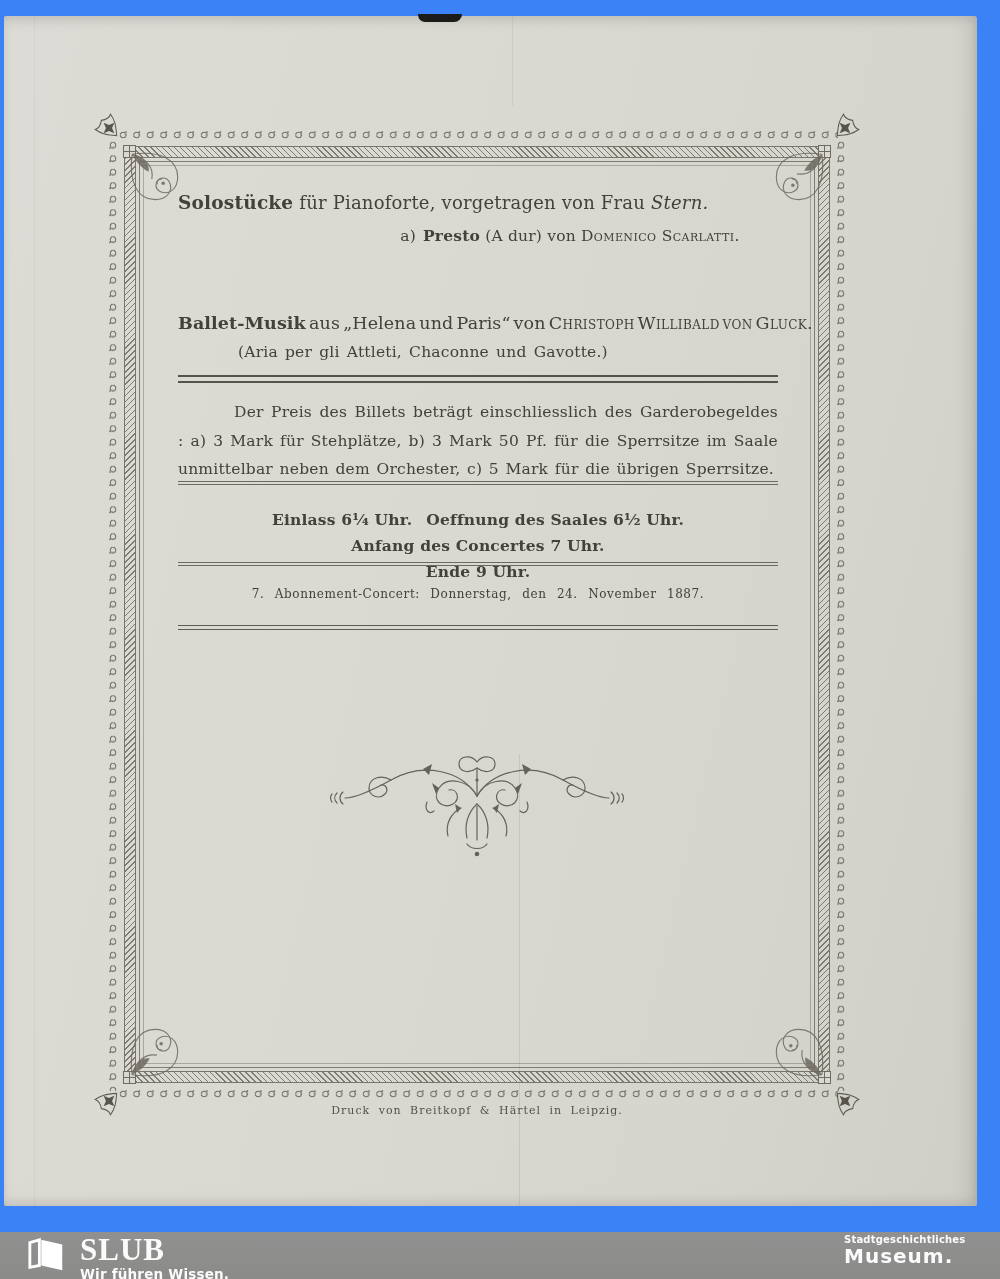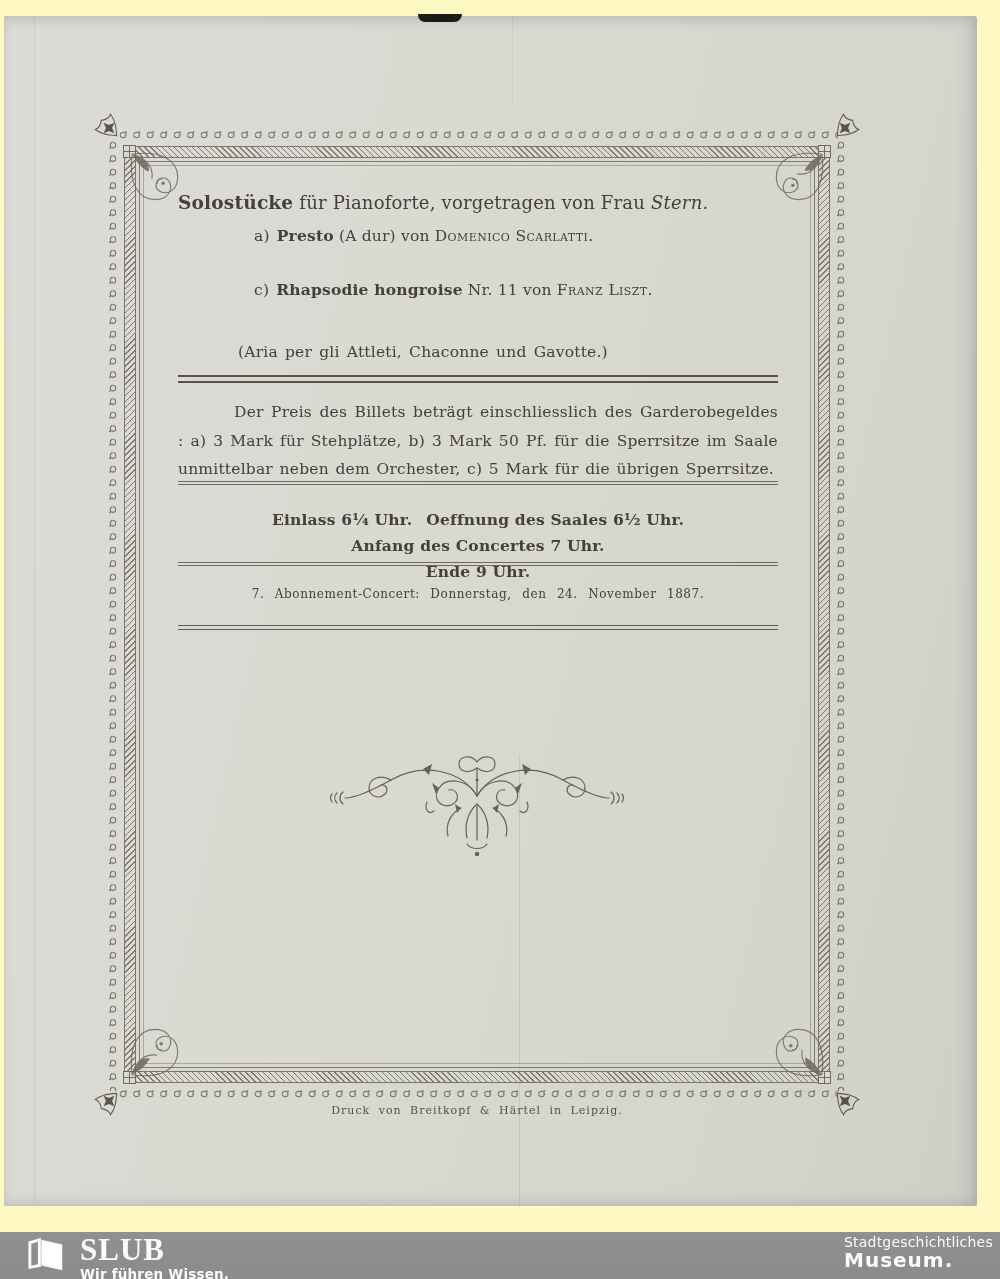--- a/index.html
+++ b/index.html
@@ -1,20 +1,20 @@
 <!DOCTYPE html>
 <html><head>
 <meta charset="utf-8">
 <style>
   * { margin:0; padding:0; box-sizing:border-box; }
   html,body { width:1000px; height:1279px; }
   body { position:relative; background:#191917; font-family:"DejaVu Serif", serif; overflow:hidden; }
 
   
-  .stage { position:absolute; inset:0; background:#fef9c3; }
+  .stage { position:absolute; inset:0; background:#3b82f6; }
 
   
   .paper {
     position:absolute; left:4px; top:16px; width:973px; height:1190px;
     background:linear-gradient(103deg,#dcdbd5 0%,#d9d8d1 45%,#d5d4cd 78%,#cfcec7 100%);
     box-shadow: inset 0 4px 8px rgba(0,0,0,0.07),
                 inset -8px 0 18px rgba(0,0,0,0.10),
                 inset 0 -3px 8px rgba(0,0,0,0.07),
                 inset 3px 0 6px rgba(255,255,255,0.25);
     border-radius:2px 3px 2px 2px;
@@ -74,21 +74,21 @@
   .cs-tl { left:-10px; top:-13px; transform:rotate(-45deg); }
   .cs-tr { right:-10px; top:-13px; transform:rotate(45deg); }
   .cs-br { right:-10px; bottom:-13px; transform:rotate(135deg); }
   .cs-bl { left:-10px; bottom:-13px; transform:rotate(225deg); }
 
   
   .tblock { position:absolute; left:72px; width:600px; letter-spacing:0.2px; }
   .heading { top:64px; font-size:18px; }
   .heading .b { font-weight:bold; font-size:18.5px; }
   .heading .it { font-style:italic; }
-  .item { left:148px; font-size:15.5px; }
+  .item { left:164px; font-size:15.5px;text-align:center; }
   .item-a { top:98px; } .item-b { top:125px; } .item-c { top:152px; }
   .item .lbl { margin-right:7px; }
   .b { font-weight:bold; }
   .sc { font-variant:small-caps; letter-spacing:0.4px; }
   .ballet { top:185px; font-size:17.5px; word-spacing:-2.5px; letter-spacing:0.1px; white-space:nowrap; }
   .ballet .sc { word-spacing:-3px; }
   .subtitle { top:215px; left:132px; font-size:15.5px; word-spacing:2px; }
 
   .rule { position:absolute; left:72px; width:600px; }
   .rule-heavy { height:8px; border-top:2.4px solid rgba(72,68,60,0.9); border-bottom:2.4px solid rgba(72,68,60,0.9); }
@@ -108,21 +108,21 @@
     font-size:11px; letter-spacing:1px; word-spacing:4px; color:#55514a; }
 
   
   .footer { position:absolute; left:0; right:0; top:1232px; height:47px;
     background:linear-gradient(#909090,#8b8b89); color:#fbfbfb; font-family:"DejaVu Sans", sans-serif; }
   .slub { position:absolute; left:26px; top:3px; display:flex; }
   .slub-icon { width:42px; height:40px; margin-right:12px; }
   .slub-name { font-family:"Liberation Serif", serif; font-weight:bold; font-size:31px; line-height:30px; letter-spacing:1px; }
   .slub-tagline { font-size:13.5px; font-weight:bold; margin-top:1px; letter-spacing:0.2px; }
   .museum { position:absolute; right:8px; top:3px; width:148px; line-height:1; }
-  .museum-l1 { font-size:14px; font-weight:normal; letter-spacing:0.2px;text-align:center; }
+  .museum-l1 { font-size:10px; font-weight:bold; letter-spacing:0.2px; }
   .museum-l2 { font-size:20px; font-weight:bold; letter-spacing:1px; text-align:left; margin-top:1px; }
   .museum-l3 { font-size:8.5px; font-weight:bold; margin-left:42px; margin-top:15px; }
   .museum-l4 { font-size:5px; margin-top:3px; margin-left:10px; opacity:0.9; letter-spacing:0.2px; }
 </style>
 </head>
 <body>
 
 <div class="stage">
 
   <div class="paper">
@@ -204,24 +204,24 @@
         <circle cx="36" cy="34" r="1.7" fill="#6d6961"></circle>
       </svg>
 
       <div class="tblock heading">
         <span class="b">Solostücke</span><span> für Pianoforte, vorgetragen von Frau </span><span class="it">Stern.</span>
       </div>
 
       <div class="tblock item item-a">
         <span class="lbl">a)</span><span class="b">Presto</span><span> (A dur) von </span><span class="sc">Domenico Scarlatti.</span>
       </div>
-      <div class="tblock item item-c">
-        <span class="lbl">c)</span><span class="b">Rhapsodie hongroise</span><span> Nr. 11 von </span><span class="sc">Franz Liszt.</span>
-      </div>
-
+
+      <div class="tblock ballet">
+        <span class="b">Ballet-Musik</span><span> aus „Helena und Paris“ von </span><span class="sc">Christoph Willibald von Gluck.</span>
+      </div>
       <div class="tblock subtitle">(Aria per gli Attleti, Chaconne und Gavotte.)</div>
 
       <div class="rule rule-heavy r1"></div>
 
       <div class="tblock prices">Der Preis des Billets beträgt einschliesslich des Garderobegeldes : a) 3 Mark für Stehplätze, b) 3 Mark 50 Pf. für die Sperrsitze im Saale unmittelbar neben dem Orchester, c) 5 Mark für die übrigen Sperrsitze.</div>
 
       <div class="rule rule-thin r2"></div>
 
       <div class="tblock times">
         <span class="part">Einlass 6¹⁄₄ Uhr.</span><span class="part">Oeffnung des Saales 6¹⁄₂ Uhr.</span><span class="part">Anfang des Concertes 7 Uhr.</span>

